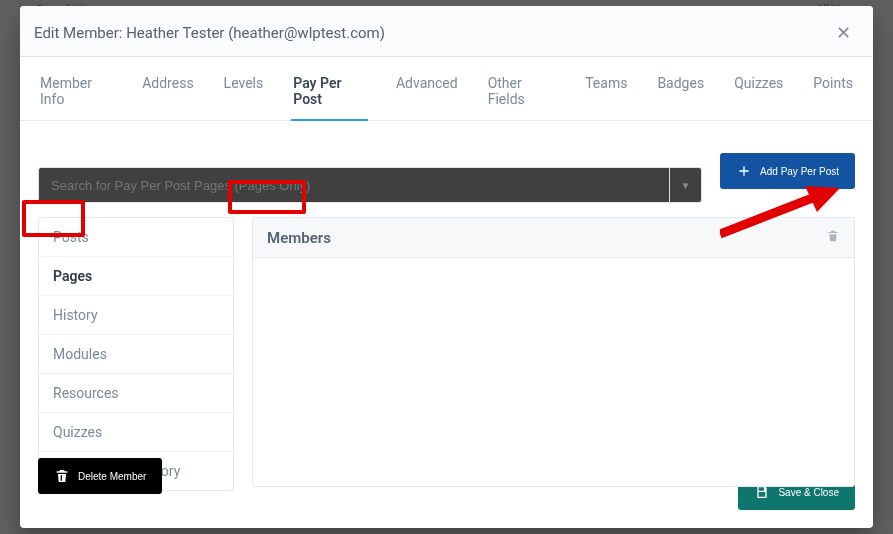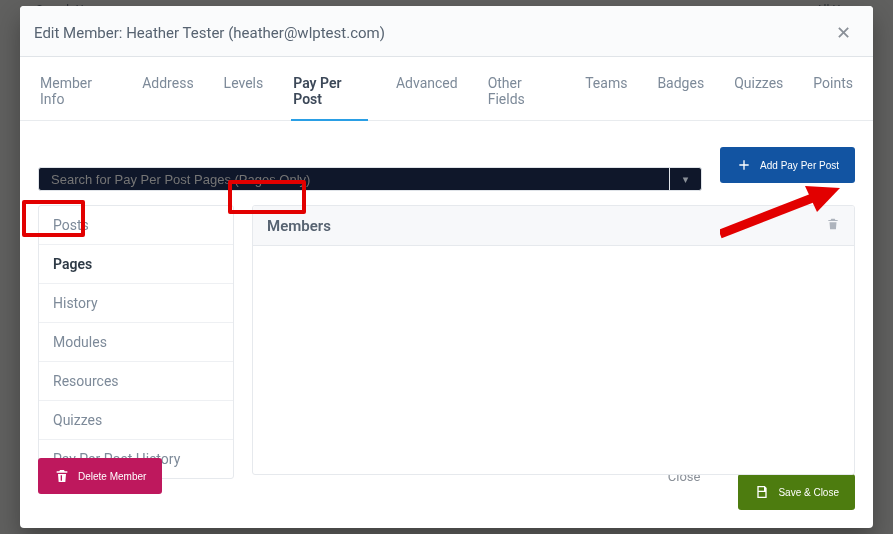--- a/index.html
+++ b/index.html
@@ -75,22 +75,22 @@
     display: flex;
     gap: 18px;
     align-items: center;
     padding: 18px 18px 14px 18px;
   }
   .search-wrap {
     flex: 1;
     display: flex;
     border: 1px solid #dfe3e8;
     border-radius: 3px;
-    background: #0f172a;
-    height: 24px;
+    background: #404040;
+    height: 36px;
     overflow: hidden;
     margin-top: 28px;
   }
   .search-input {
     flex: 1;
     border: none;
     outline: none;
     padding: 0 12px;
     font-size: 13px;
     color: #9aa2ad;
@@ -113,22 +113,22 @@
     border: none;
     border-radius: 3px;
     height: 36px;
     padding: 0 16px;
     font-size: 10px;
     cursor: pointer;
     color: #fff;
   }
   .btn-primary { background: #1254a2; }
   .btn-blue { background: #1b6ec2; }
-  .btn-green { background: #4d7c0f; margin-top: 32px; }
-  .btn-red { background: #be185d; align-items: center; }
+  .btn-green { background: #0f766e; margin-top: 32px; }
+  .btn-red { background: #000000; align-items: center; }
   .btn svg { width: 16px; height: 16px; fill: #fff; }
 
   .main-area {
     display: flex;
     gap: 18px;
     padding: 0 18px 10px 18px;
     flex: 1;
     min-height: 0;
   }
   .side-list {

